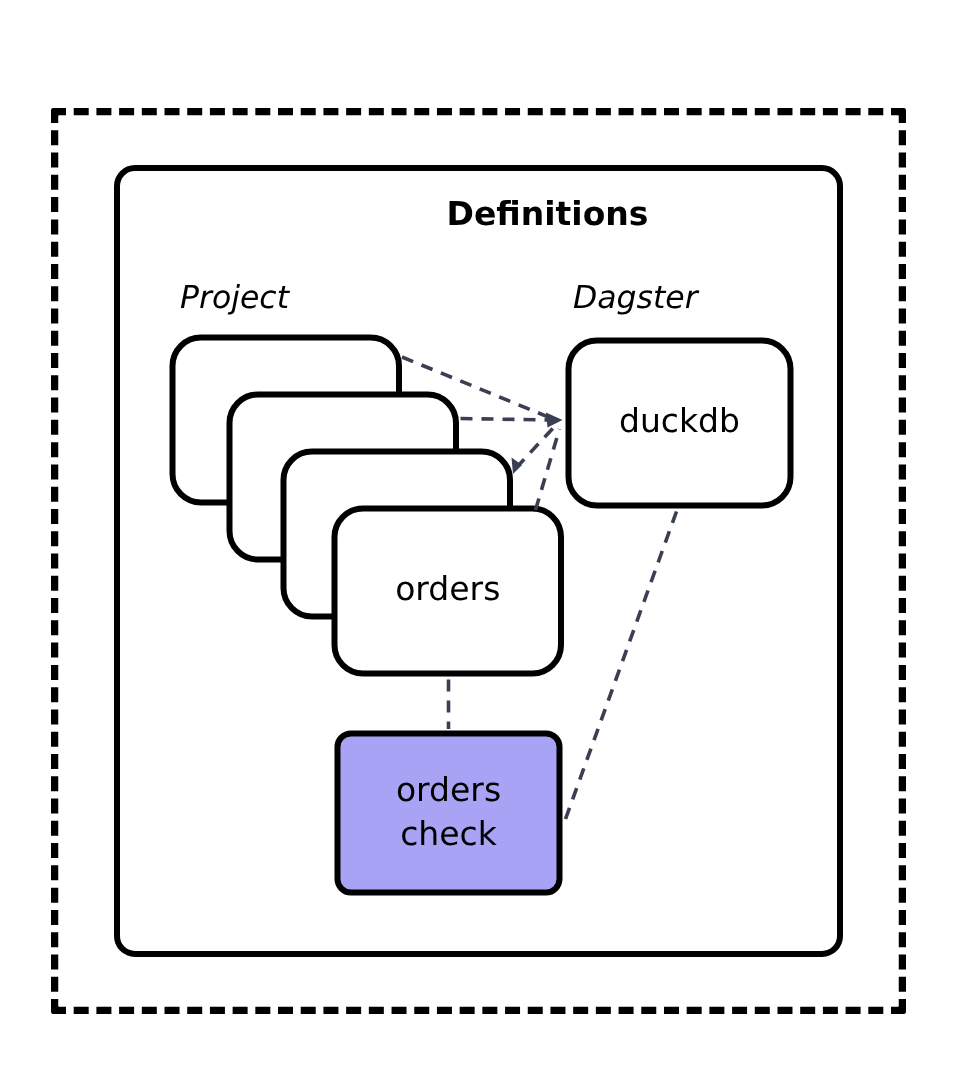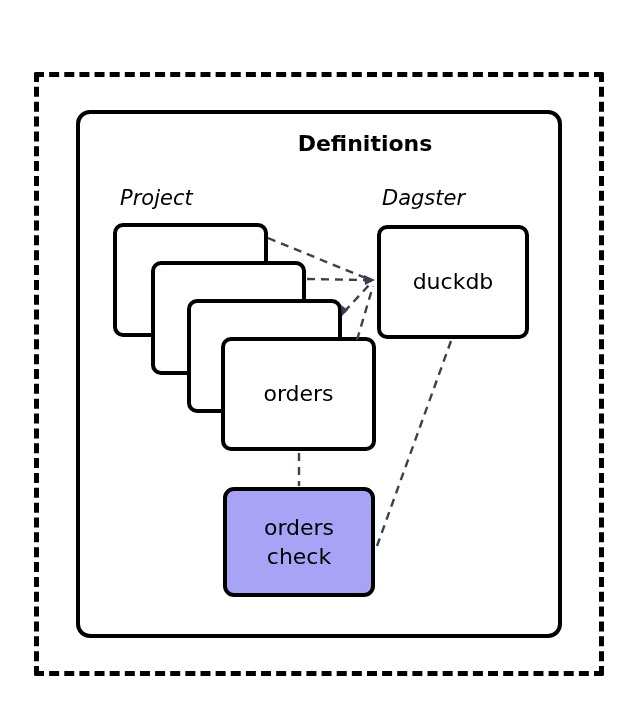--- a/index.html
+++ b/index.html
@@ -95,21 +95,21 @@
     width: 82px;
     text-align: right;
     line-height: 1.28;
     white-space: normal;
   }
   
   .node {
     position: absolute;
     box-sizing: border-box;
     border: 4px solid #000000;
-    border-radius: 10px;
+    border-radius: 21px;
     background: #ffffff;
     display: flex;
     flex-direction: column;
     align-items: center;
     justify-content: center;
     font-size: 22px;
     line-height: 1.32;
     text-align: center;
     color: #000000;
   }

